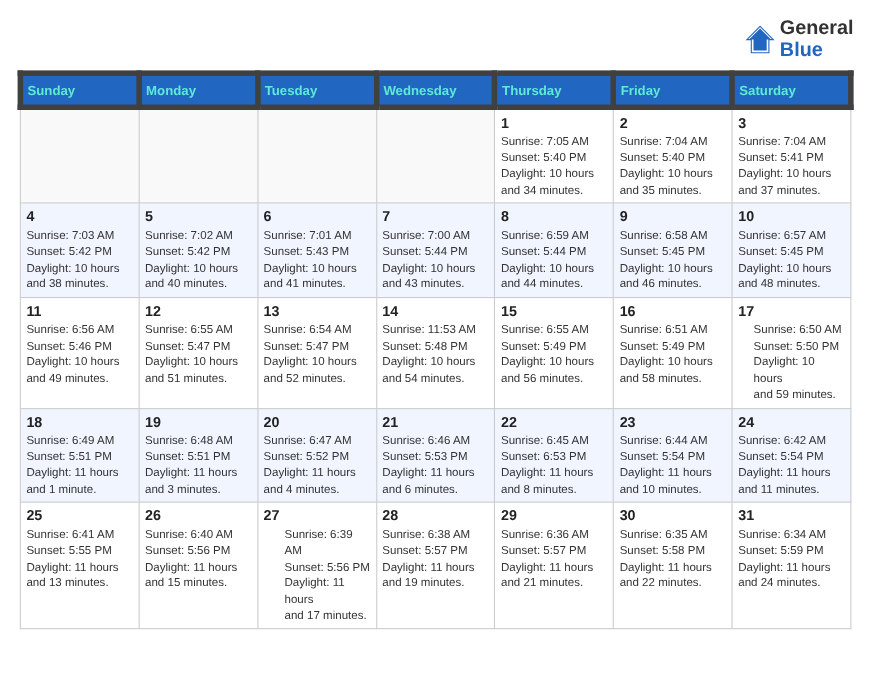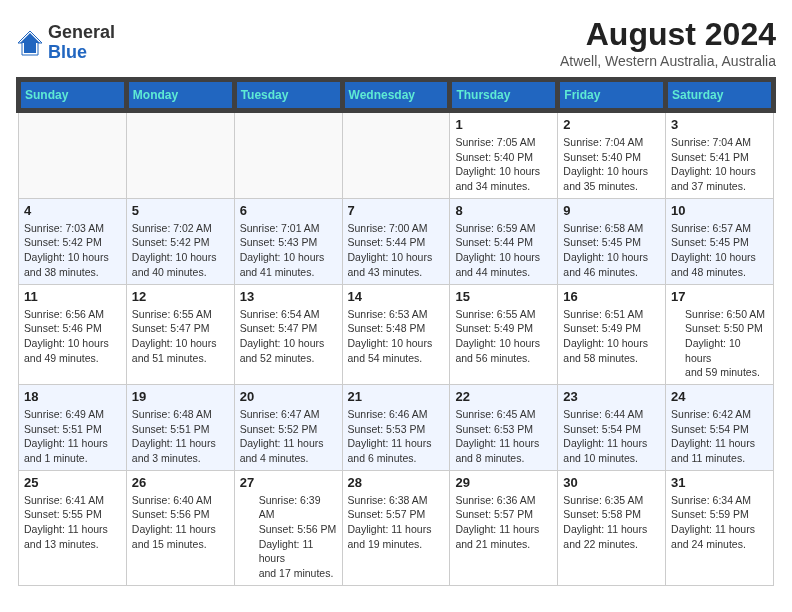--- a/index.html
+++ b/index.html
@@ -6,22 +6,23 @@
     body {
       font-family: Arial, sans-serif;
       background: #fff;
       width: 792px;
       min-height: 612px;
       padding: 16px;
     }
     .header {
       display: flex;
       justify-content: space-between;
-      align-items: center;
+      align-items: flex-end;
       margin-bottom: 8px;
+      flex-direction: column;
     }
     .logo {
       display: flex;
       align-items: center;
       gap: 4px;
     }
     .logo-text {
       font-size: 18px;
       font-weight: bold;
       line-height: 1.1;
@@ -97,24 +98,20 @@
     <svg class="logo-icon" viewBox="0 0 28 28">
       <rect width="28" height="28" fill="white"></rect>
       <polygon points="14,4 24,14 20,14 20,24 8,24 8,14 4,14" fill="#2166c0"></polygon>
       <polygon points="14,2 26,14 22,14 22,26 6,26 6,14 2,14" fill="none" stroke="#2166c0" stroke-width="1"></polygon>
     </svg>
     <div class="logo-text">
       <div><span class="general">General</span></div>
       <div><span class="blue">Blue</span></div>
     </div>
   </div>
-  <div class="title-block">
-    <div class="month-year">August 2024</div>
-    <div class="location">Atwell, Western Australia, Australia</div>
-  </div>
 </div>
 
 <table class="calendar">
   <thead>
     <tr>
     <th>Sunday</th>
         <th>Monday</th>
         <th>Tuesday</th>
         <th>Wednesday</th>
         <th>Thursday</th>
@@ -218,21 +215,21 @@
         </td>
         <td>
           <div class="day-num">13</div>
           <div class="cell-info" style="white-space: pre-line;">Sunrise: 6:54 AM
 Sunset: 5:47 PM
 Daylight: 10 hours
 and 52 minutes.</div>
         </td>
         <td>
           <div class="day-num">14</div>
-          <div class="cell-info" style="white-space: pre-line;">Sunrise: 6:53 AM
+          <div class="cell-info" style="white-space: pre-line;">Sunrise: 11:53 AM
 Sunset: 5:48 PM
 Daylight: 10 hours
 and 54 minutes.</div>
         </td>
         <td>
           <div class="day-num">15</div>
           <div class="cell-info" style="white-space: pre-line;">Sunrise: 6:55 AM
 Sunset: 5:49 PM
 Daylight: 10 hours
 and 56 minutes.</div>

